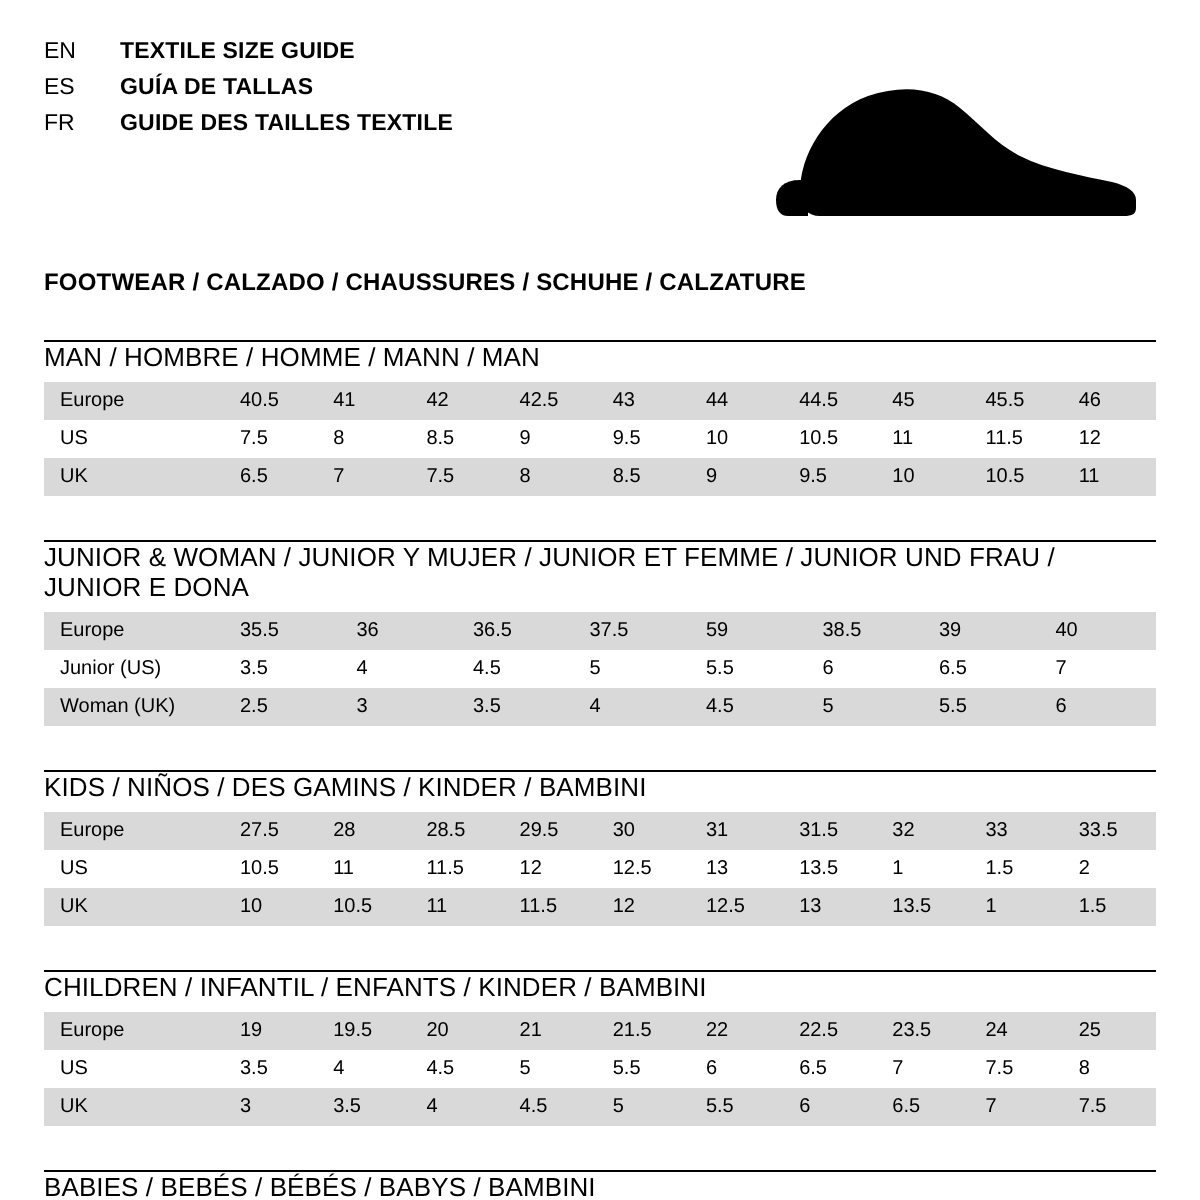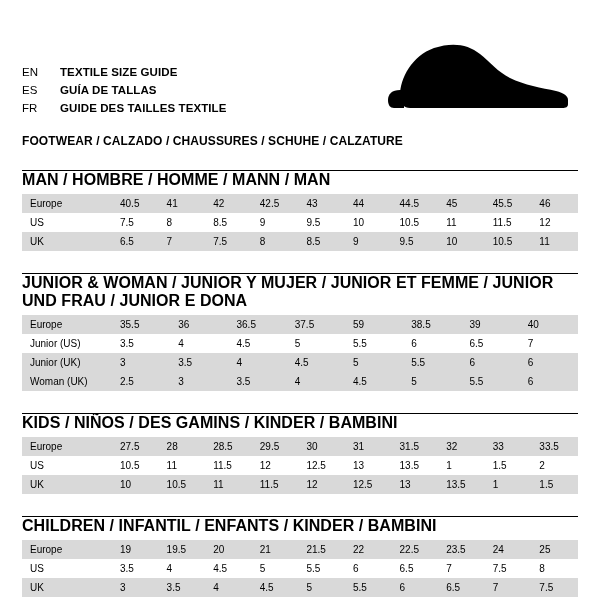--- a/index.html
+++ b/index.html
@@ -18,21 +18,21 @@
     position: relative;
     width: 600px;
     height: 600px;
     box-sizing: border-box;
     padding: 18px 22px 0 22px;
   }
 
   
   .header {
     display: flex;
-    align-items: flex-end;
+    align-items: flex-start;
     justify-content: space-between;
   }
   .lang-table {
     border-collapse: collapse;
     font-size: 11.5px;
     line-height: 1.48;
   }
   .lang-table td {
     padding: 0 0 1px 0;
     vertical-align: top;
@@ -60,22 +60,22 @@
     font-weight: bold;
     margin-top: 16px;
     letter-spacing: 0.1px;
   }
 
   
   .block {
     margin-top: 22px;
   }
   .block-title {
-    font-size: 16px;
-    font-weight: bold;
+    font-size: 13px;
+    font-weight: normal;
     padding-bottom: 5px;
     letter-spacing: 0.05px;
   }
   table.size {
     border-collapse: collapse;
     width: 100%;
     font-size: 10px;
     table-layout: fixed;
   }
   table.size tr.shaded td {
@@ -198,31 +198,20 @@
               <td>3.5</td>
               <td>4</td>
               <td>4.5</td>
               <td>5</td>
               <td>5.5</td>
               <td>6</td>
               <td>6.5</td>
               <td>7</td>
             </tr>
             <tr class="shaded">
-              <td class="rowlabel">Junior (UK)</td>
-              <td>3</td>
-              <td>3.5</td>
-              <td>4</td>
-              <td>4.5</td>
-              <td>5</td>
-              <td>5.5</td>
-              <td>6</td>
-              <td>6</td>
-            </tr>
-            <tr class="shaded">
               <td class="rowlabel">Woman (UK)</td>
               <td>2.5</td>
               <td>3</td>
               <td>3.5</td>
               <td>4</td>
               <td>4.5</td>
               <td>5</td>
               <td>5.5</td>
               <td>6</td>
             </tr>

